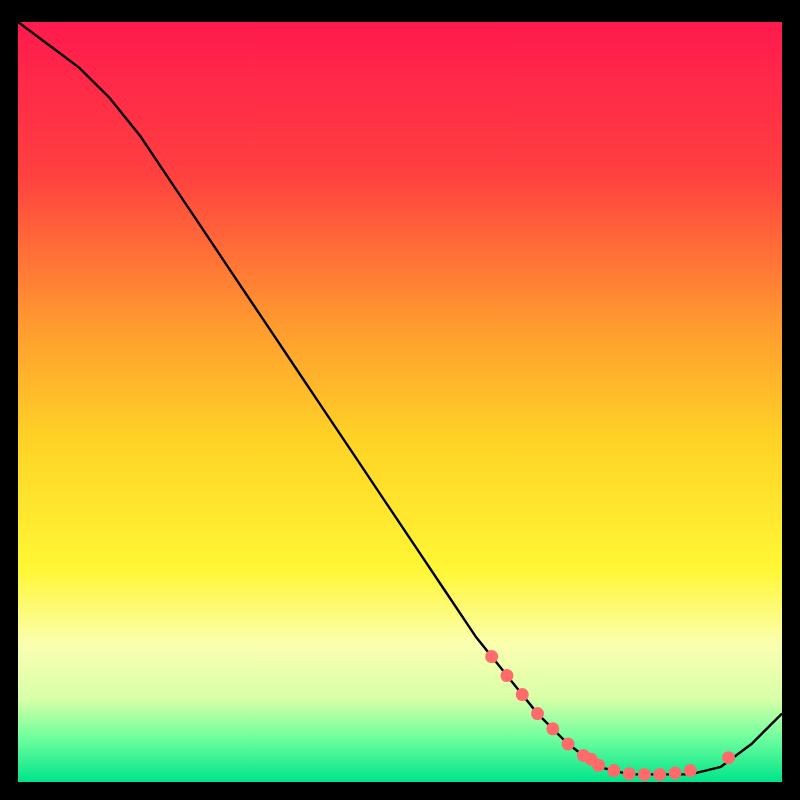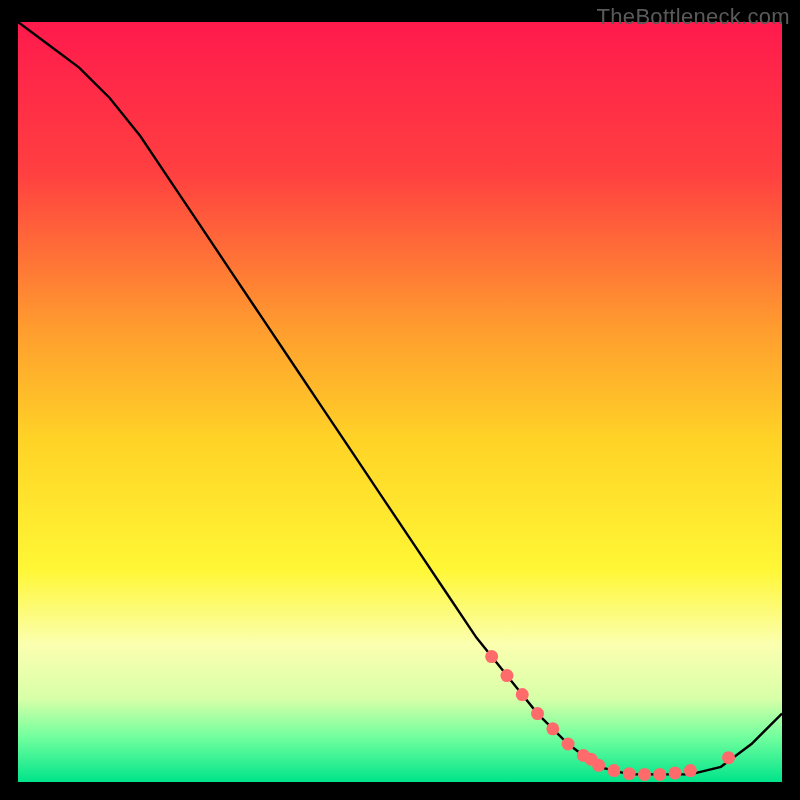--- a/index.html
+++ b/index.html
@@ -33,21 +33,20 @@
     top: 22px;
     width: 764px;
     height: 760px;
   }
   svg { display: block; }
 </style>
 </head>
 <body>
 
 <div class="frame">
-  <div class="watermark">TheBottleneck.com</div>
 
   <div class="plot-wrap">
     <svg id="chart-svg" width="764" height="760" viewBox="0 0 764 760">
       <defs>
         <linearGradient id="bg-grad" x1="0" y1="0" x2="0" y2="1">
             <stop offset="0.0%" stop-color="#ff1a4d"></stop>
             <stop offset="20.0%" stop-color="#ff4040"></stop>
             <stop offset="40.0%" stop-color="#ff9b2f"></stop>
             <stop offset="55.0%" stop-color="#ffd326"></stop>
             <stop offset="72.0%" stop-color="#fff735"></stop>

